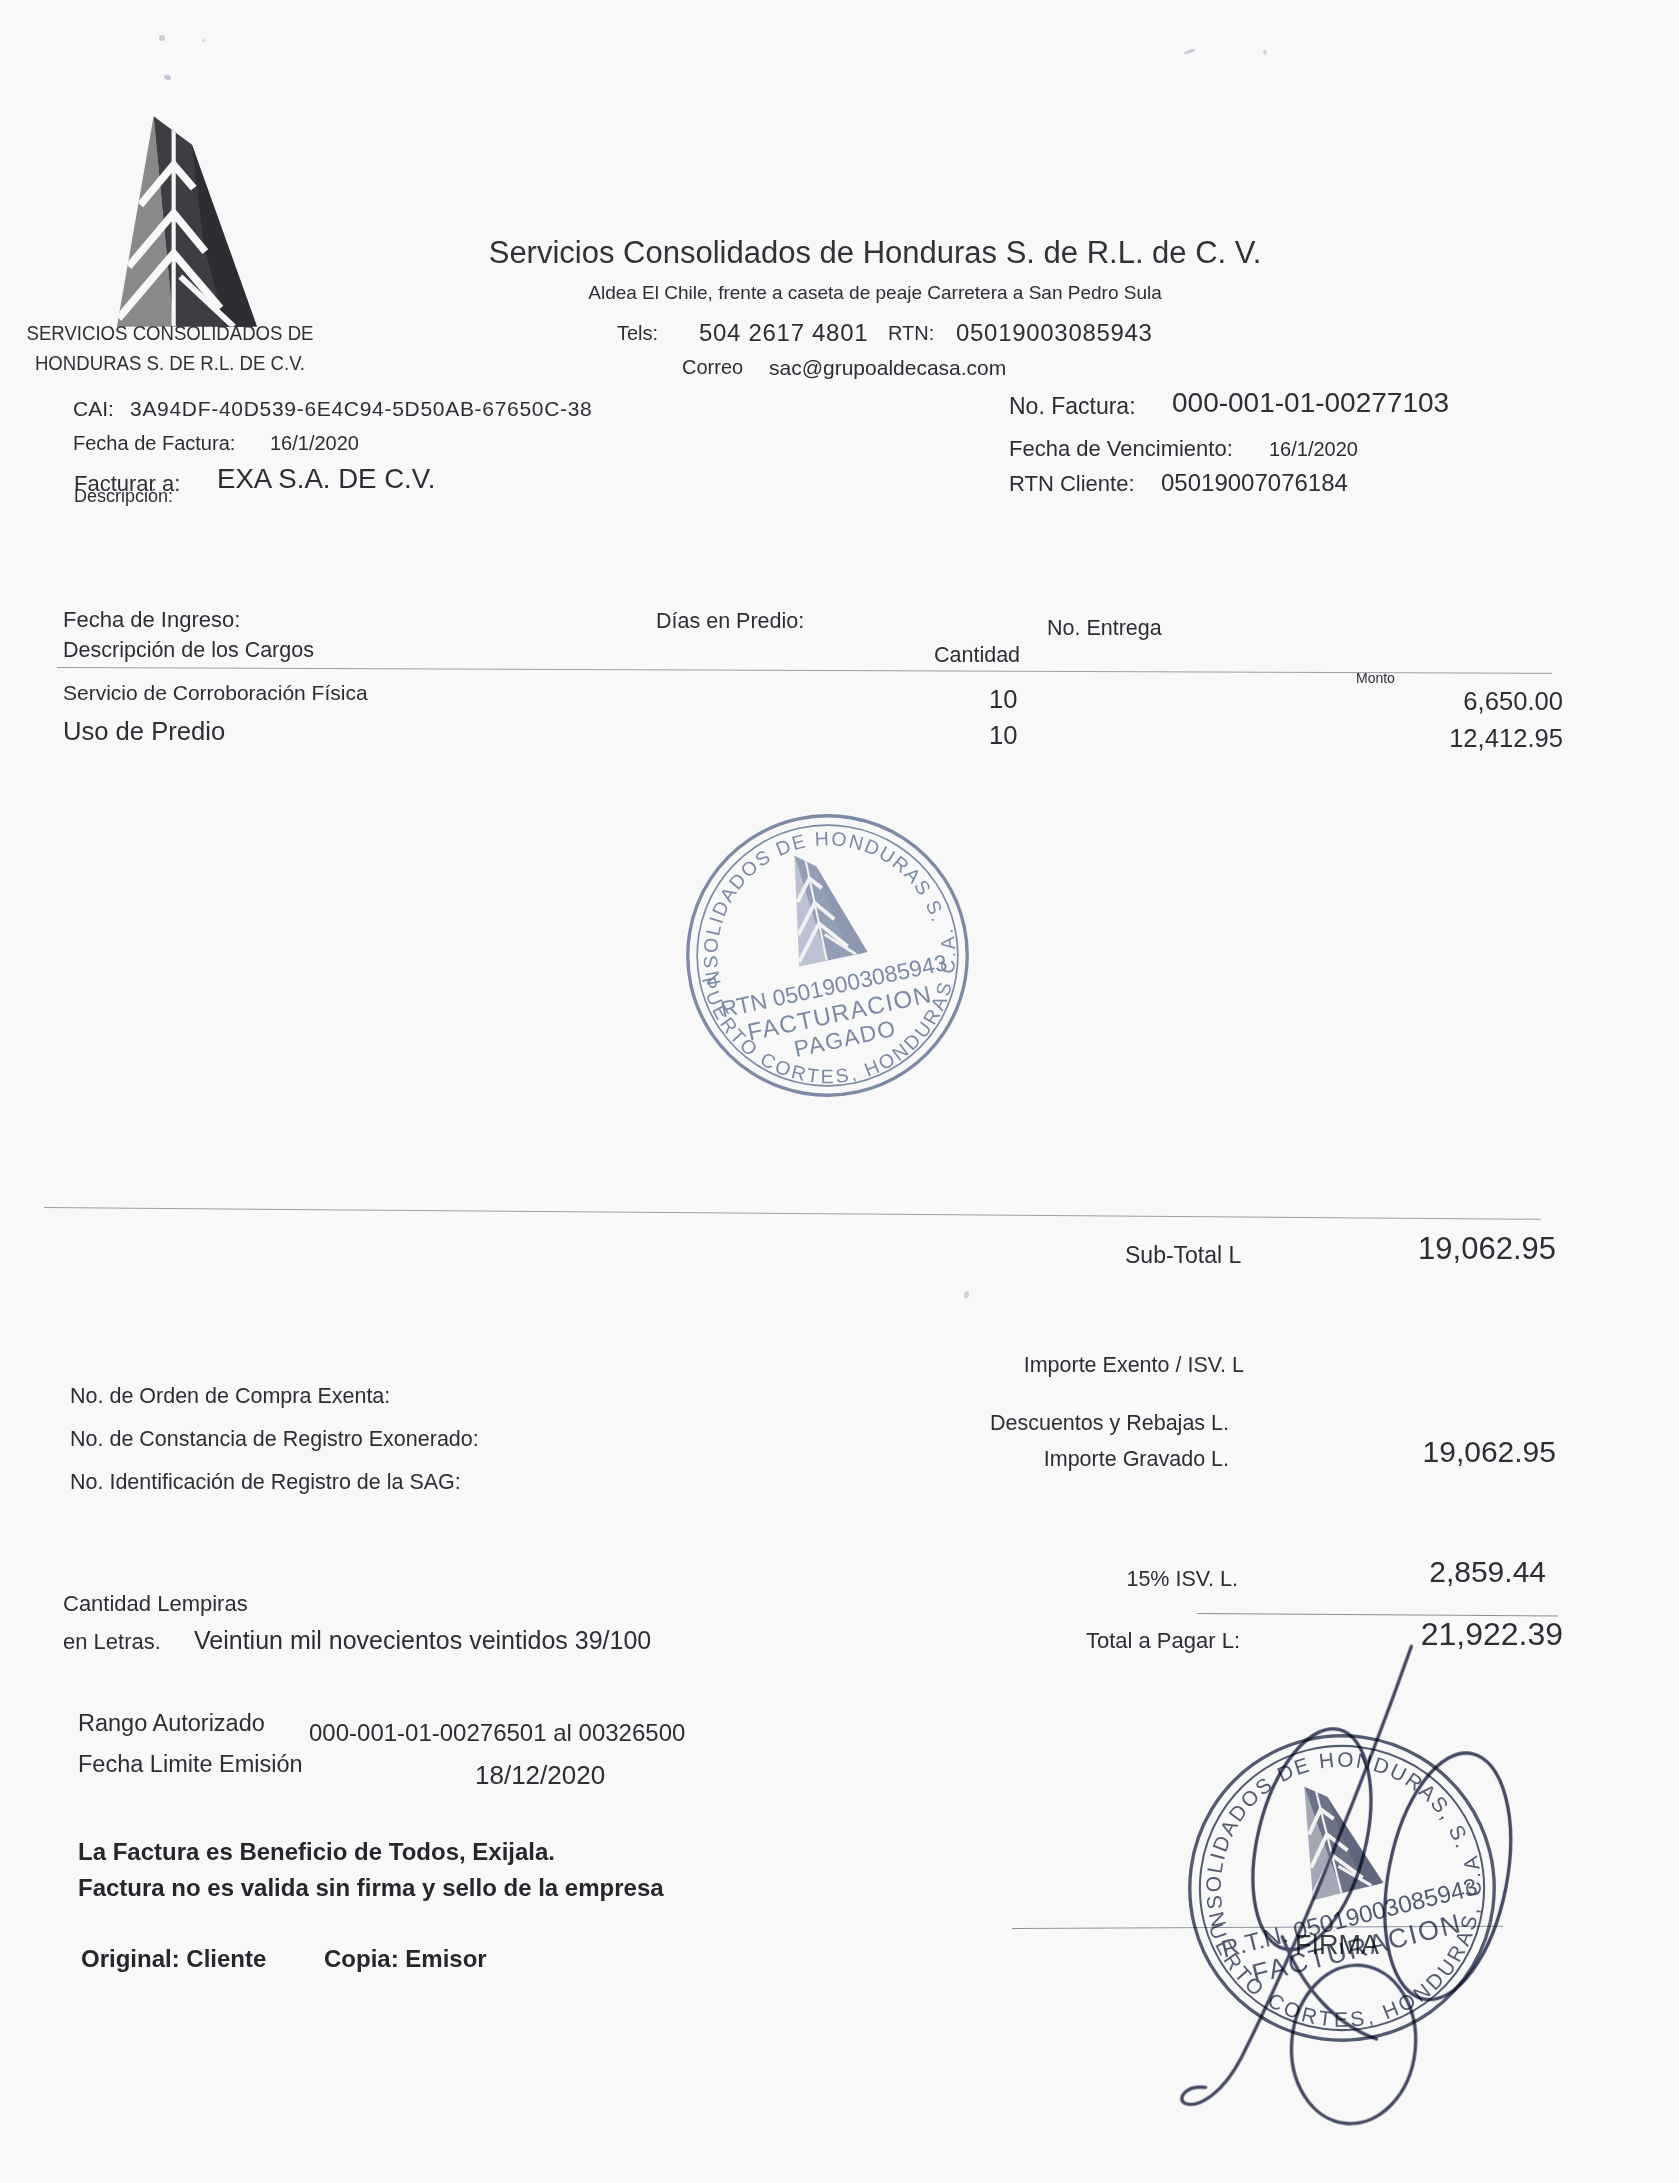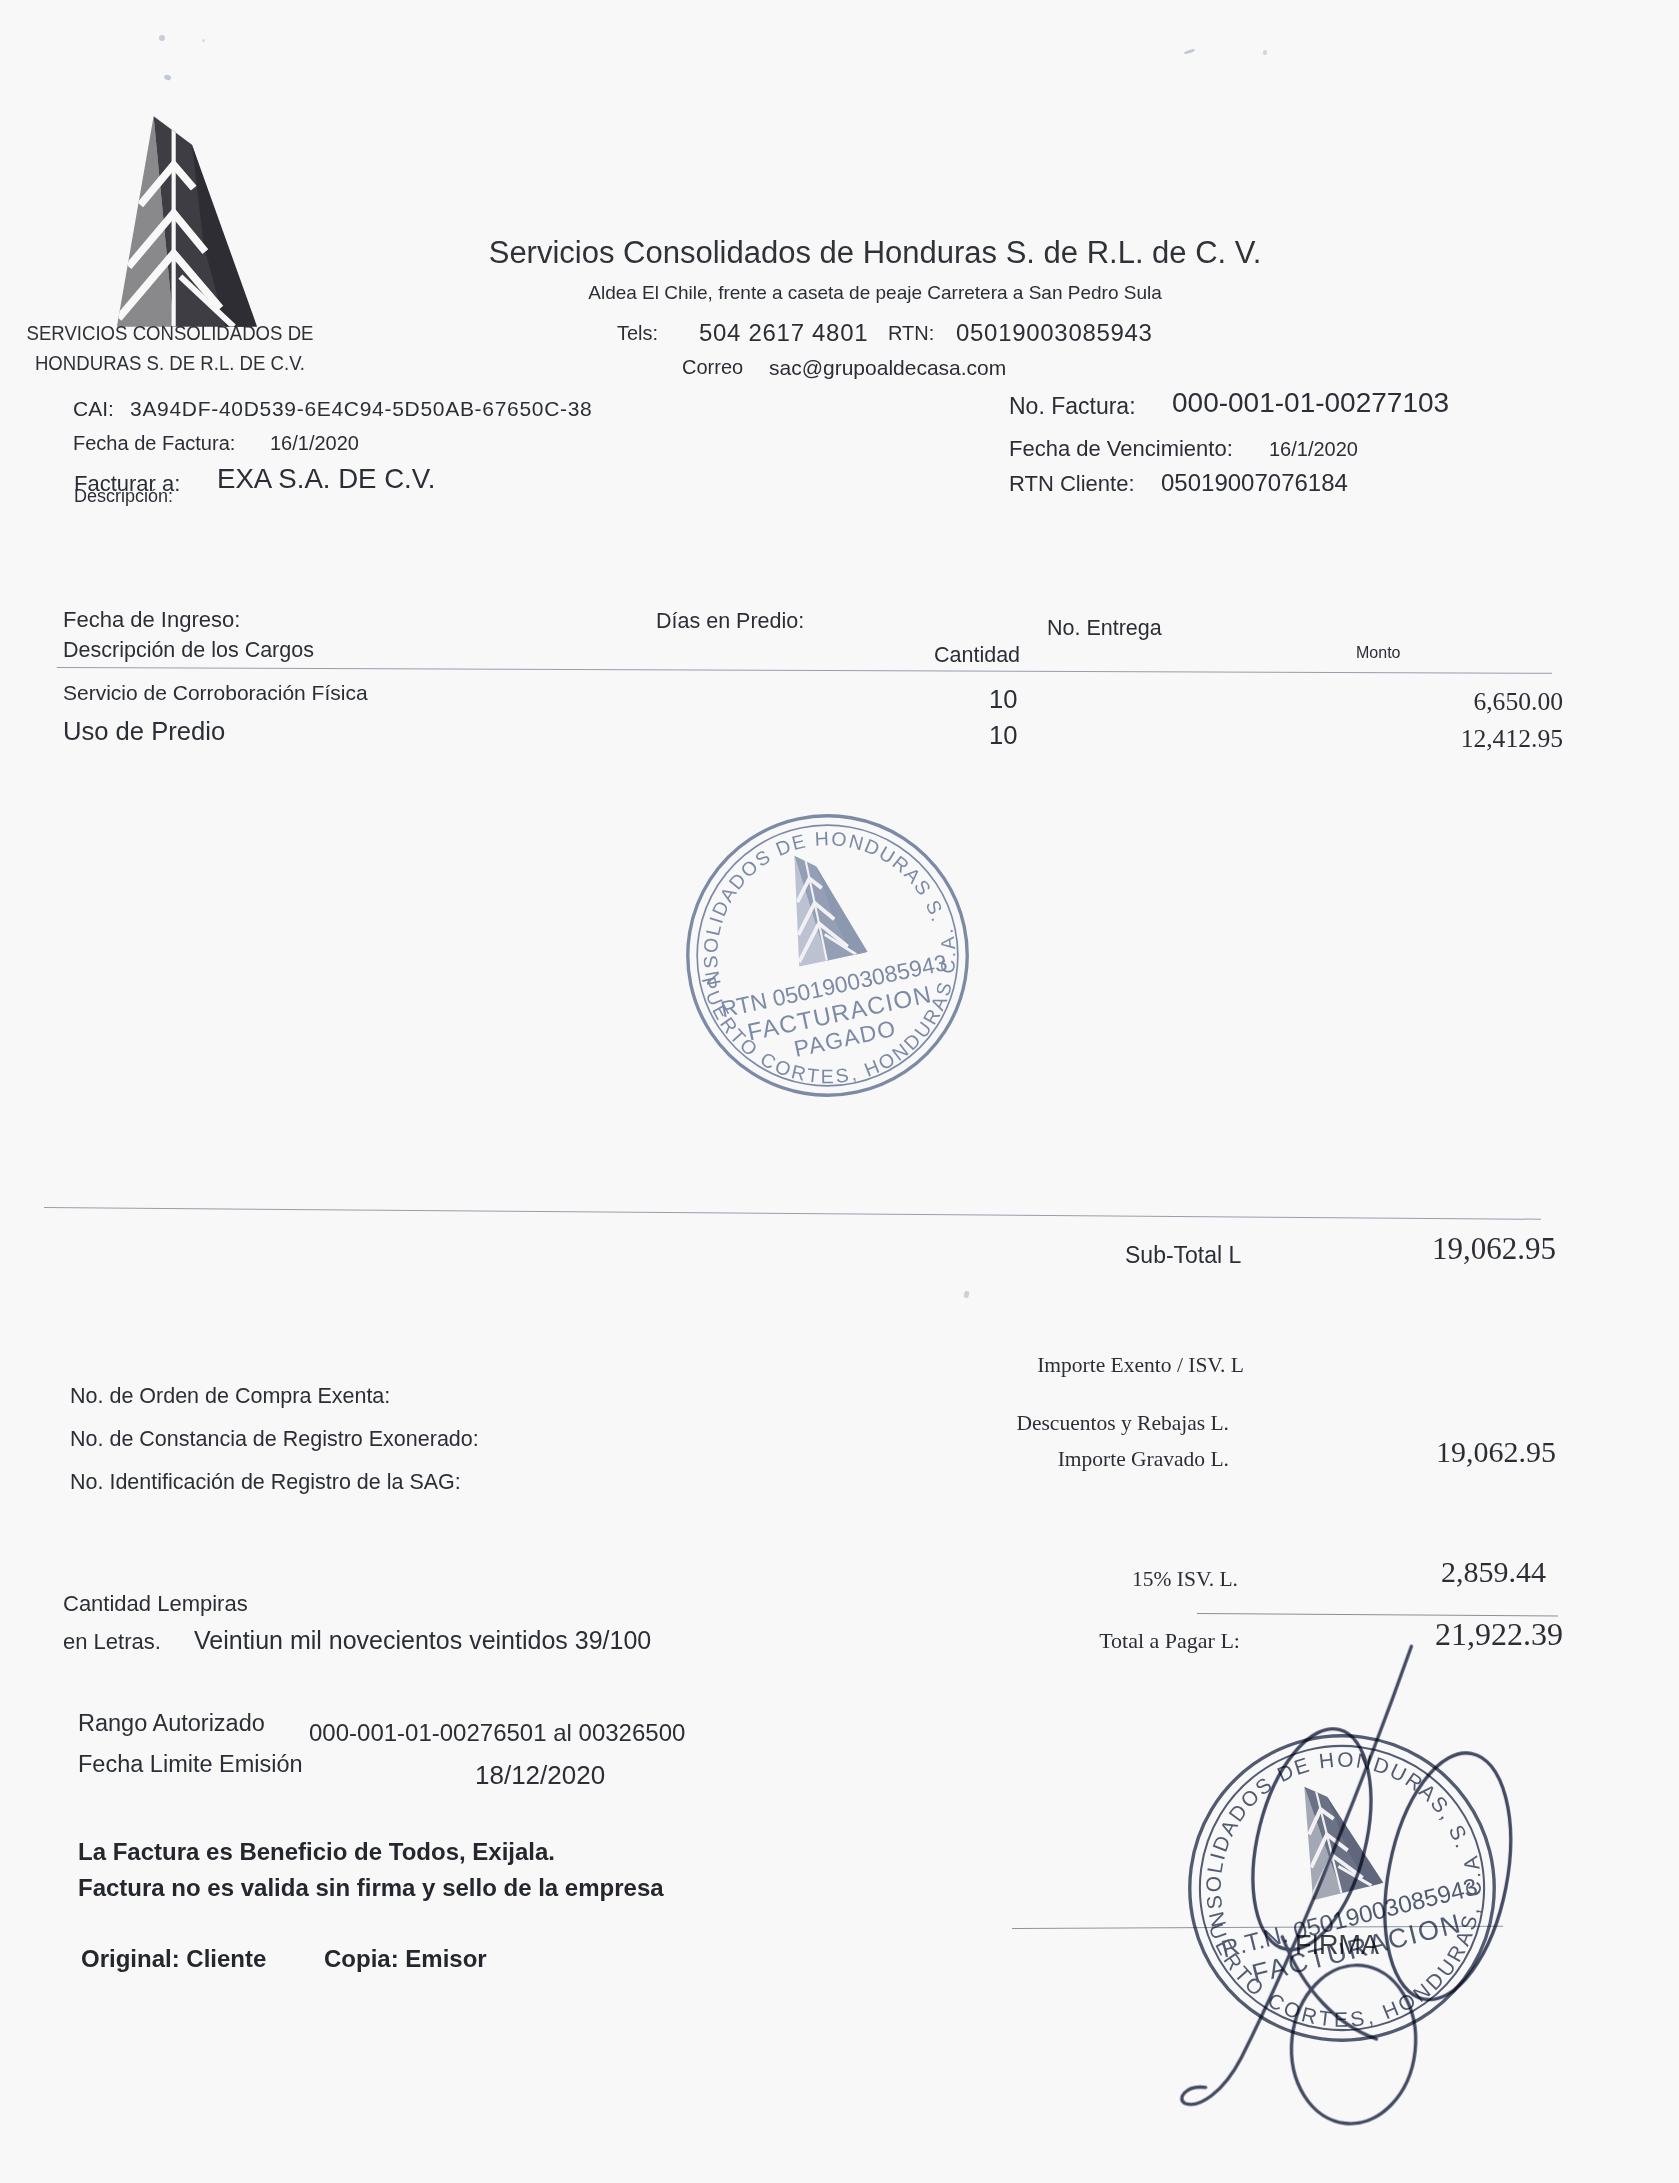--- a/index.html
+++ b/index.html
@@ -2,21 +2,21 @@
 <html style="font-size:10.8px"><head>
 <meta charset="utf-8">
 <style>
   html,body{margin:0;padding:0;background:#e9e9ea;}
   .doc{
     position:relative;width:1679px;height:2183px;background:#f8f8f9;
     font-family:"Liberation Sans", sans-serif;color:#2b2e34;overflow:hidden;
   }
   .ab{position:absolute;white-space:nowrap;}
   .ctr{text-align:center;}
-  .rt{text-align:right;font-family:Liberation Serif, serif;}
+  .rt{text-align:right;}
   .condc{transform:scaleX(.93);transform-origin:center center;}
   .rule{position:absolute;border-top:1.3px solid #969ea9;height:0;}
   .speck{position:absolute;border-radius:50%;}
   .bold{font-weight:bold;}
   svg text{font-family:"Liberation Sans", sans-serif;}
   .stamp{mix-blend-mode:multiply;}
 </style>
 </head>
 <body>
 
@@ -78,21 +78,21 @@
   <div class="ab" style="left:1009px;top:436px;font-size:22px">Fecha de Vencimiento:</div>
   <div class="ab" style="left:1269px;top:438px;font-size:20px">16/1/2020</div>
   <div class="ab" style="left:1009px;top:471px;font-size:22px">RTN Cliente:</div>
   <div class="ab" style="left:1161px;top:469px;font-size:24px">05019007076184</div>
 
   <div class="ab" style="left:63px;top:607px;font-size:22px">Fecha de Ingreso:</div>
   <div class="ab" style="left:656px;top:609px;font-size:21.5px">Días en Predio:</div>
   <div class="ab" style="left:1047px;top:616px;font-size:21.5px">No. Entrega</div>
   <div class="ab" style="left:63px;top:638px;font-size:21.5px">Descripción de los Cargos</div>
   <div class="ab" style="left:934px;top:643px;font-size:21.5px">Cantidad</div>
-  <div class="ab" style="left:1356px;top:644px;font-size:16px">Monto</div>
+  <div class="ab" style="left:1356px;top:670px;font-size:14px">Monto</div>
   <div class="rule" style="left:57px;top:667px;width:1495px;transform:rotate(0.22deg);transform-origin:left top"></div>
 
   <div>
     <div class="ab" style="left:63px;top:681px;font-size:21px">Servicio de Corroboración Física</div>
     <div class="ab" style="left:989px;top:685px;font-size:25.6px">10</div>
     <div class="ab rt" style="right:116px;top:687px;font-size:25.6px">6,650.00</div>
   </div>
   <div>
     <div class="ab" style="left:63px;top:717px;font-size:25.6px">Uso de Predio</div>
     <div class="ab" style="left:989px;top:721px;font-size:25.6px">10</div>

